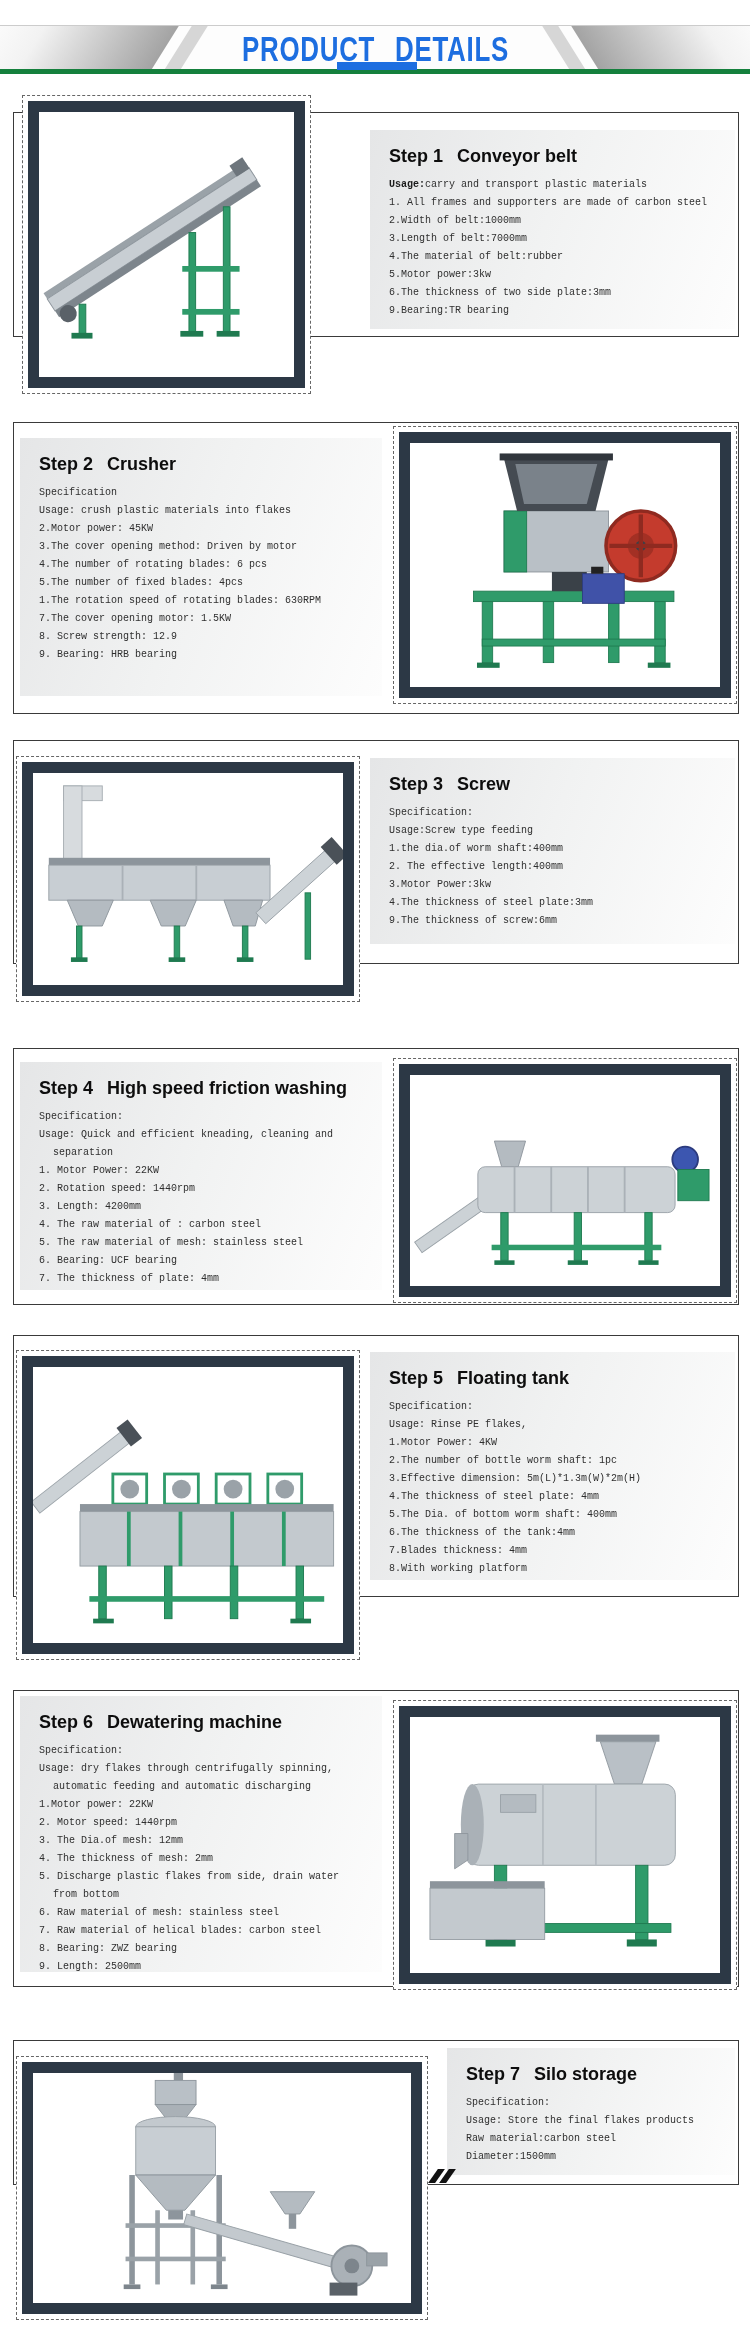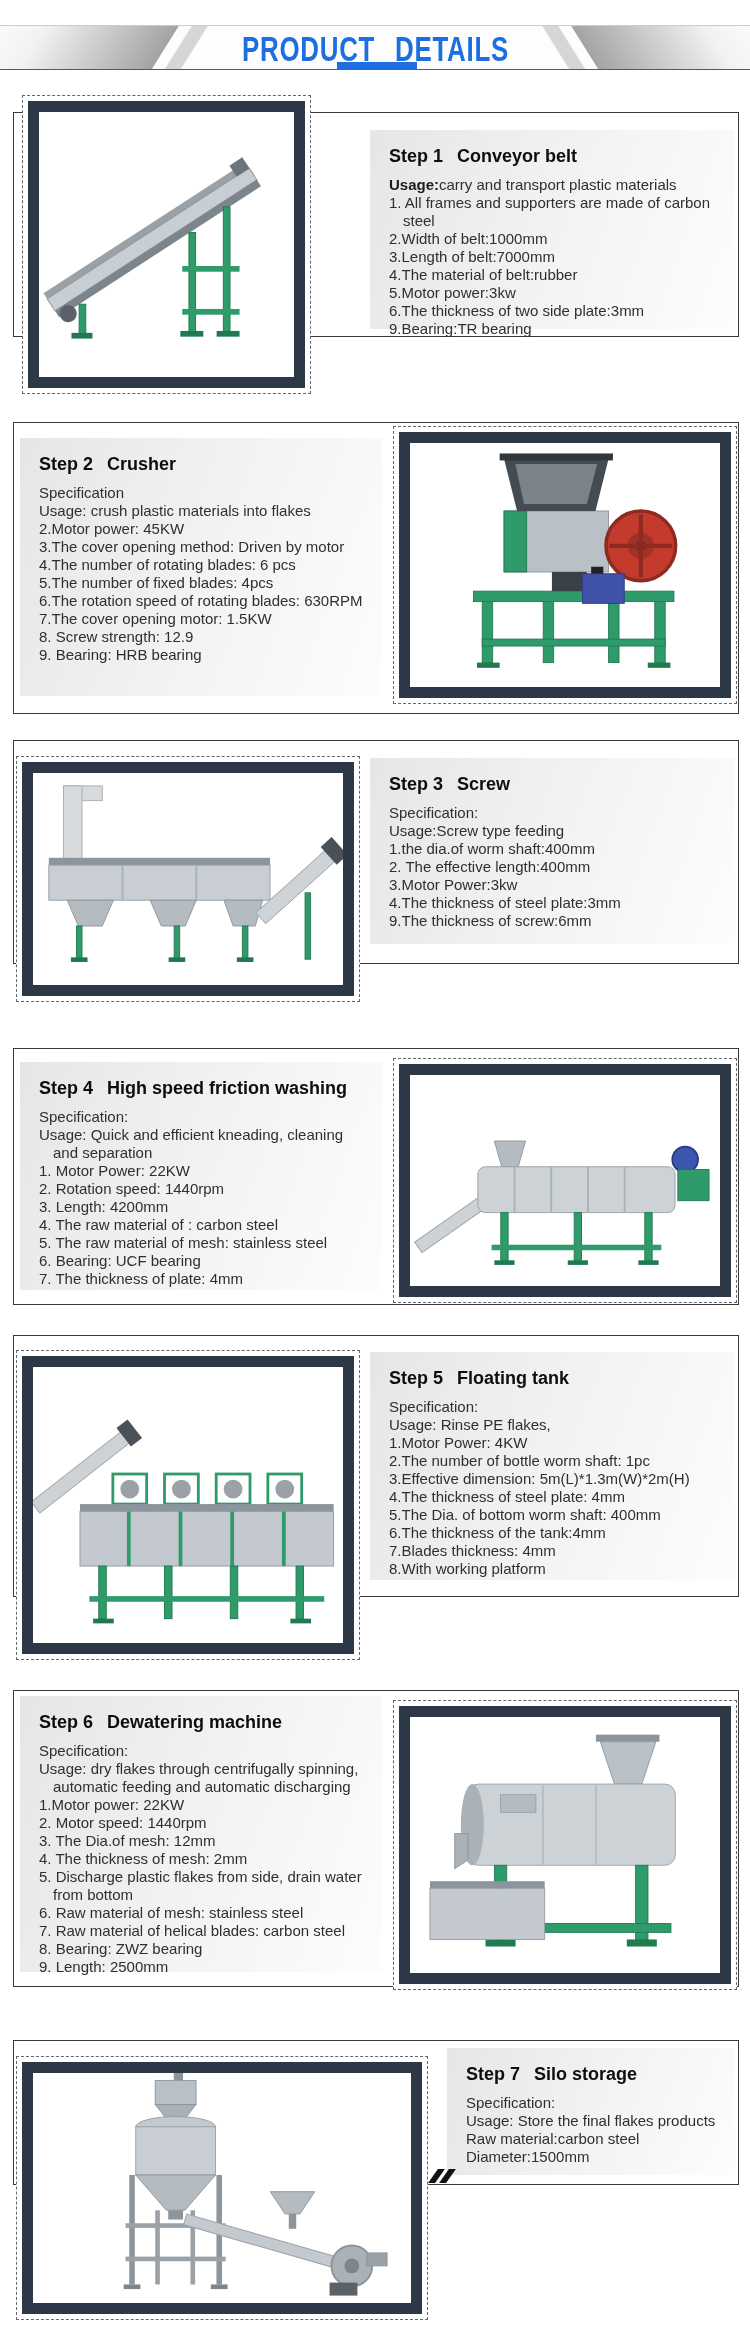--- a/index.html
+++ b/index.html
@@ -1,42 +1,42 @@
 <!DOCTYPE html>
 <html><head>
 <meta charset="utf-8">
 <style>
   html,body { margin:0; padding:0; background:#ffffff; }
   .page { position:relative; width:750px; height:2326px; background:#fff;
           font-family:"Liberation Sans", sans-serif; overflow:hidden; }
 
   
   .banner { position:absolute; left:0; top:25px; width:750px; height:43px;
-            background:#fdfdfd; border-top:1px solid #cccccc; border-bottom:1px solid #15803d;
+            background:#fdfdfd; border-top:1px solid #cccccc; border-bottom:5px solid #15803d;
             overflow:hidden; }
   .slant { position:absolute; top:-4px; height:52px; }
   .sl1 { left:-40px;  width:205px; background:linear-gradient(90deg,#ffffff 0%,#f2f2f2 35%,#a3a3a3 100%); transform:skewX(-32deg); }
   .sl2 { left:178px;  width:16px;  background:#d6d6d6; transform:skewX(-32deg); }
   .sr1 { right:-40px; width:205px; background:linear-gradient(270deg,#ffffff 0%,#f2f2f2 35%,#a3a3a3 100%); transform:skewX(32deg); }
   .sr2 { right:178px; width:16px;  background:#d6d6d6; transform:skewX(32deg); }
   .banner-title { position:absolute; left:0; right:0; top:0; height:43px; line-height:45px;
                   text-align:center; z-index:2; }
   .banner-title .tt { display:inline-block; transform:scaleX(0.74); transform-origin:center;
                       font-size:35px; font-weight:bold; color:#1d6ee0; letter-spacing:1px;
                       word-spacing:16px; white-space:nowrap; }
   .banner-underline { position:absolute; left:337px; top:62px; width:80px; height:8px;
                       background:#1d6ee0; z-index:3; }
 
   
   .sec    { position:absolute; border:1px solid #3a3a3a; background:#ffffff; }
   .panel  { position:absolute; box-sizing:border-box; padding:12px 19px;
             background:linear-gradient(110deg,#e5e6e7 0%,#f1f2f2 48%,#fdfdfd 100%); }
   .panel h3 { margin:4px 0 9px 0; font-size:18px; color:#0d0d0d; font-weight:bold; white-space:nowrap; }
   .panel h3 .nm { margin-left:14px; }
-  .line  { font-size:15px; color:#2f2f2f; line-height:18px; padding-left:14px; text-indent:-14px; }
+  .line  { font-size:10px; color:#2f2f2f; line-height:18px; padding-left:14px; text-indent:-14px;font-family:Liberation Mono, monospace; }
   .line b { font-weight:bold; color:#1c1c1c; }
 
   .imgbox  { position:absolute; box-sizing:border-box; border:1px dashed #666666;
              background:#ffffff; padding:5px; }
   .imgframe{ width:100%; height:100%; box-sizing:border-box; border:11px solid #2c3845;
              background:#ffffff; overflow:hidden; }
   .imgframe svg { display:block; width:100%; height:100%; }
 
   .hash { position:absolute; left:433px; top:2169px; z-index:4; }
   .hash span { display:inline-block; width:7px; height:14px; background:#121212;
@@ -94,21 +94,21 @@
 
   <div class="sec" style="left:13px;top:422px;width:724px;height:290px"></div>
   <div class="panel" style="left:20px;top:438px;width:362px;height:258px">
     <h3><span>Step 2</span><span class="nm">Crusher</span></h3>
     <div class="line">Specification</div>
     <div class="line">Usage: crush plastic materials into flakes</div>
     <div class="line">2.Motor power: 45KW</div>
     <div class="line">3.The cover opening method: Driven by motor</div>
     <div class="line">4.The number of rotating blades: 6 pcs</div>
     <div class="line">5.The number of fixed blades: 4pcs</div>
-    <div class="line">6.The rotation speed of rotating blades: 630RPM</div>
+    <div class="line">1.The rotation speed of rotating blades: 630RPM</div>
     <div class="line">7.The cover opening motor: 1.5KW</div>
     <div class="line">8. Screw strength: 12.9</div>
     <div class="line">9. Bearing: HRB bearing</div>
   </div>
   <div class="imgbox" style="left:393px;top:426px;width:344px;height:278px">
     <div class="imgframe">
       <svg viewBox="0 0 330 280">
         <rect x="60" y="170" width="230" height="12" fill="#2f9b6a" stroke="#1f7a50" stroke-width="1"></rect>
         <rect x="70" y="182" width="12" height="70" fill="#2f9b6a" stroke="#1f7a50" stroke-width="1"></rect>
         <rect x="140" y="182" width="12" height="70" fill="#2f9b6a" stroke="#1f7a50" stroke-width="1"></rect>

